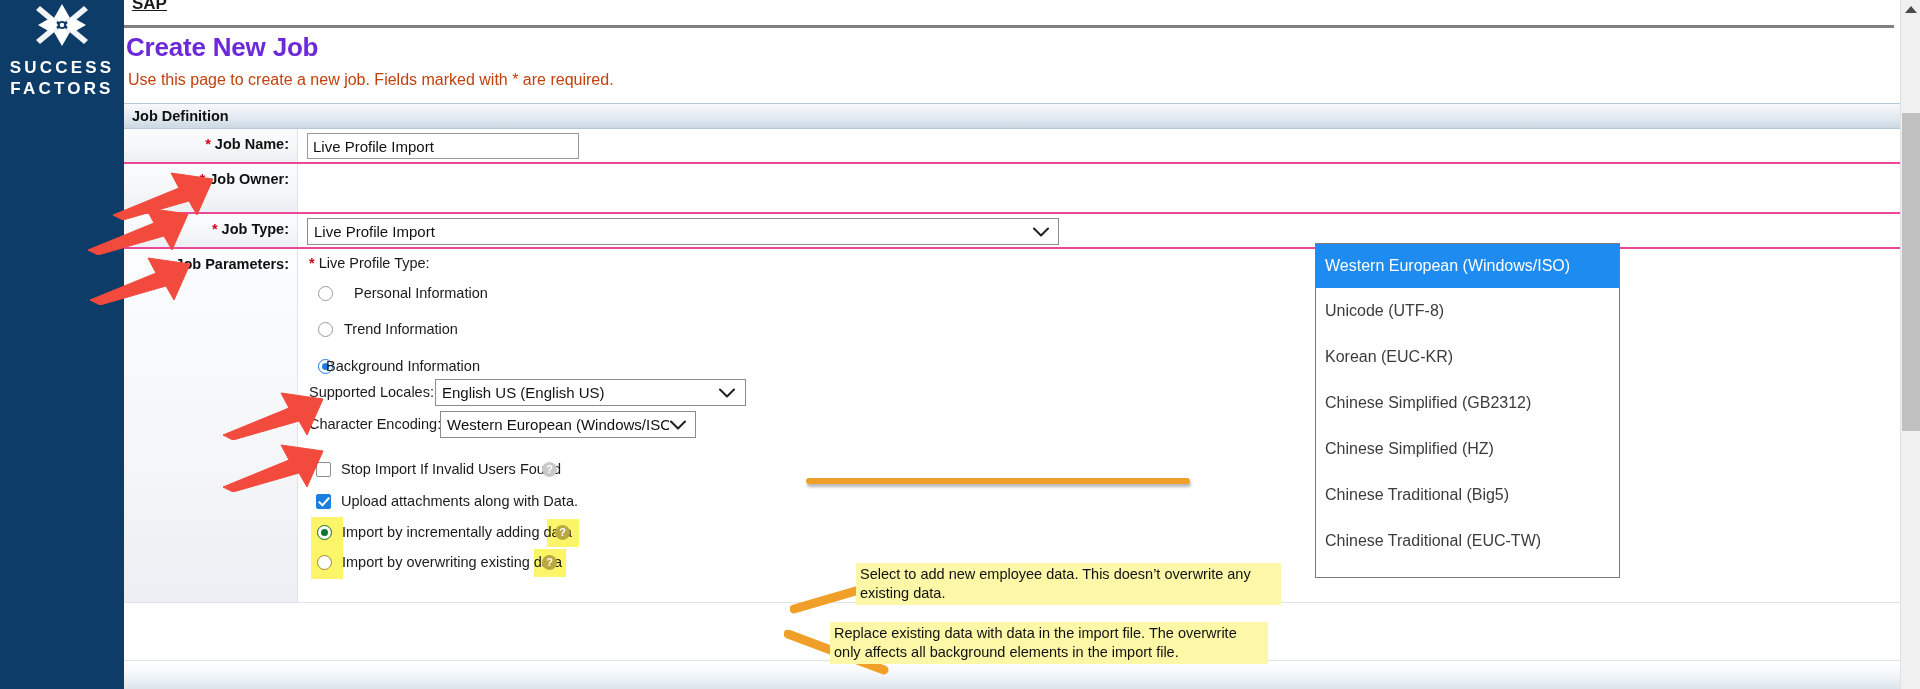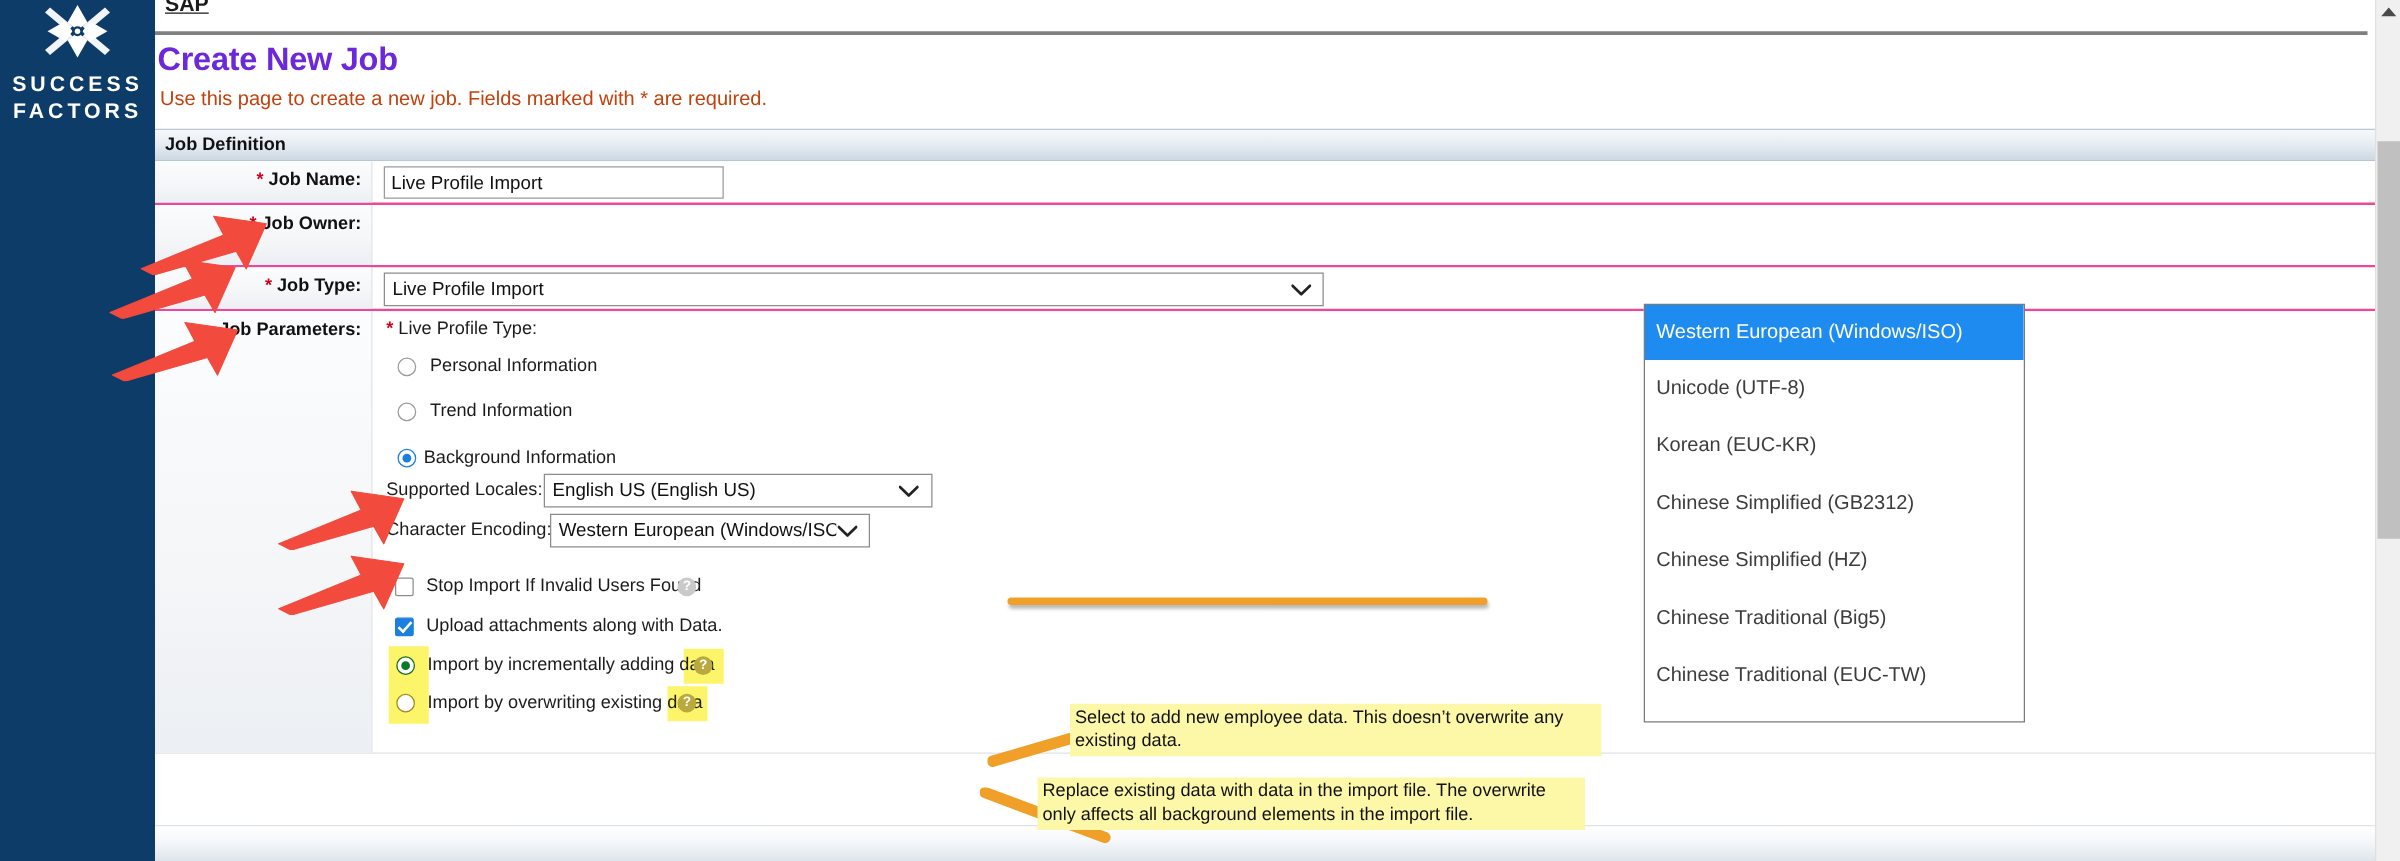--- a/index.html
+++ b/index.html
@@ -317,31 +317,31 @@
         <div class="row-field">
           <div class="params-inner">
 
             <div class="param-star-label">
               <span class="req">*</span>
               <span>Live Profile Type:</span>
             </div>
 
             <div class="radio-line" style="left:20px; top:37px;">
               <span class="rb"></span>
-              <span class="inline-lbl" style="left:26px; top:-1px;">Personal Information</span>
+              <span class="inline-lbl" style="left:36px; top:-1px;">Personal Information</span>
             </div>
 
             <div class="radio-line" style="left:20px; top:73px;">
               <span class="rb"></span>
               <span class="inline-lbl" style="left:26px; top:-1px;">Trend Information</span>
             </div>
 
             <div class="radio-line" style="left:20px; top:110px;">
               <span class="rb checked"></span>
-              <span class="inline-lbl" style="left:21px; top:-1px;">Background Information</span>
+              <span class="inline-lbl" style="left:8px; top:-1px;">Background Information</span>
             </div>
 
             <div class="inline-lbl" style="left:11px; top:135px;">Supported Locales:</div>
             <select class="sel" style="position:absolute;left:137px;top:130px;width:311px;height:27px;">
               <option>English US (English US)</option>
             </select>
             <svg class="caret-svg" style="left:421px;top:139px;width:16px;height:10px;" viewBox="0 0 16 10">
               <path d="M1 1.6 L8 8.4 L15 1.6" fill="none" stroke="#222" stroke-width="2.1" stroke-linecap="round" stroke-linejoin="round"></path>
             </svg>
 

